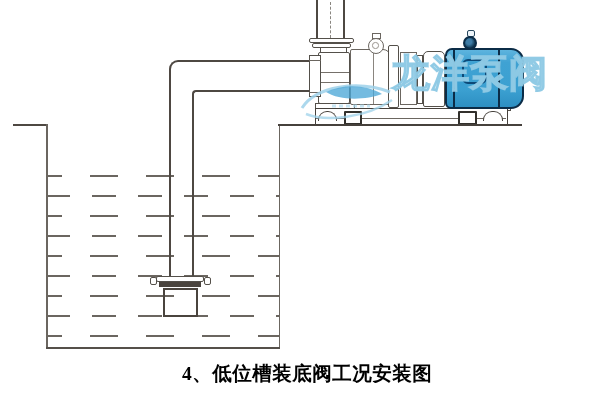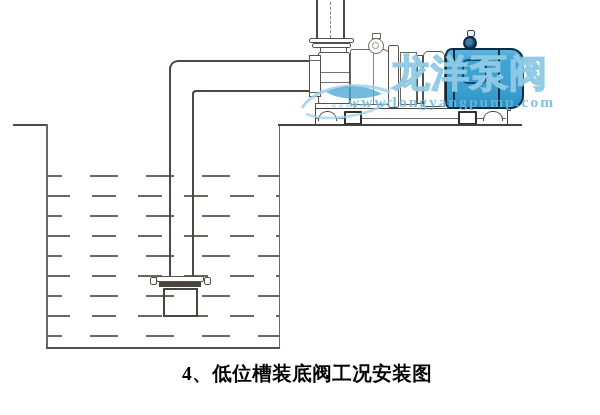--- a/index.html
+++ b/index.html
@@ -172,17 +172,16 @@
 
   <div class="abs" style="left:296px;top:78px;z-index:30;opacity:0.95;">
     <svg width="104" height="44" viewBox="0 0 104 44">
       <path d="M6 30 C 20 8 62 2 94 14" stroke="#9fd2ea" stroke-width="3" fill="none" opacity="0.9"></path>
       <path d="M10 36 C 30 44 70 40 96 22" stroke="#9fd2ea" stroke-width="2.5" fill="none" opacity="0.8"></path>
       <path d="M30 14 C 48 5 72 7 86 16 C 70 22 44 23 30 14 Z" fill="#49a5d6" opacity="0.8"></path>
       <path d="M36 28 L74 28" stroke="#b7dff0" stroke-width="3" stroke-dasharray="4 3" opacity="0.8"></path>
     </svg>
   </div>
   <div id="wm-brand">龙洋泵阀</div>
-  <div id="wm-url">www.longyangpump.com</div>
 
   <div id="caption">4、低位槽装底阀工况安装图</div>
 
 </div>
 
 </body></html>

